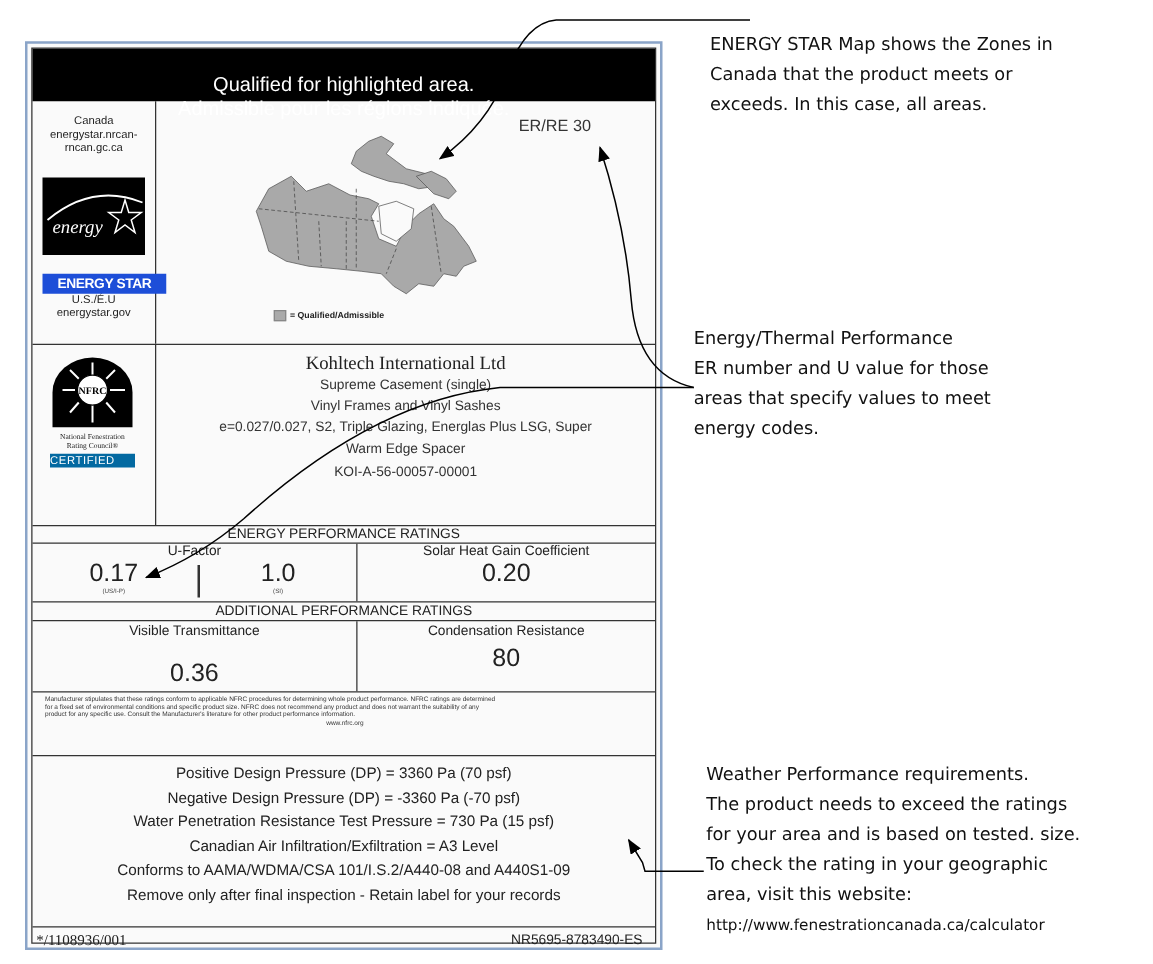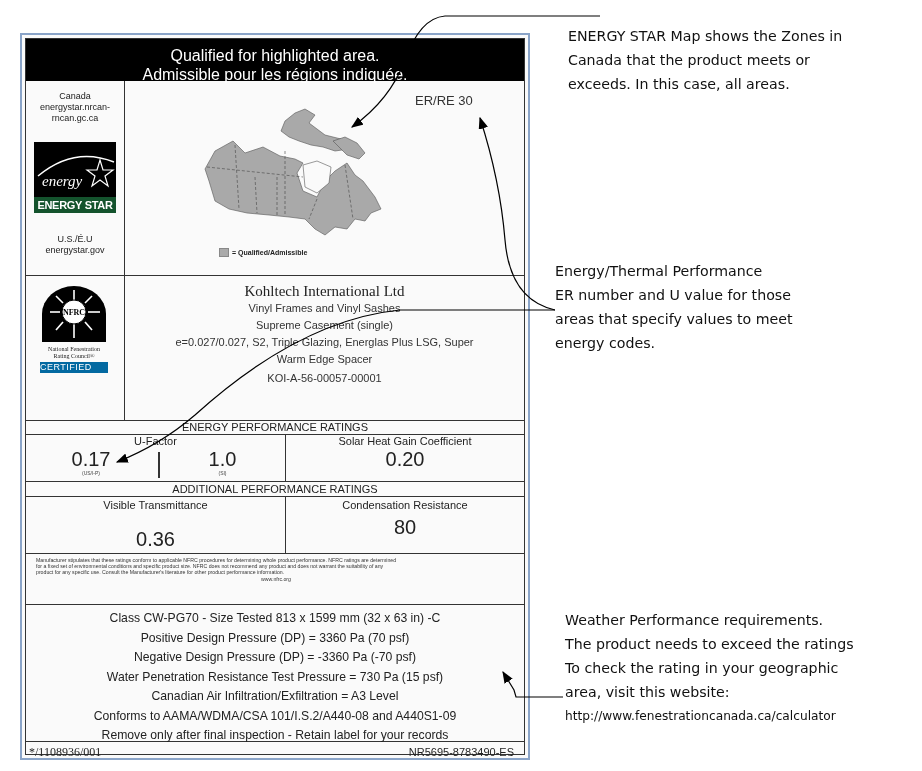--- a/index.html
+++ b/index.html
@@ -2,28 +2,28 @@
 <html><head>
 <meta charset="utf-8">
 <style>
   html, body { margin:0; padding:0; background:#ffffff; }
   body { width:922px; height:771px; position:relative; overflow:hidden; font-family:"Liberation Sans", sans-serif; color:#222; }
 
   
   .label { position:absolute; left:20px; top:33px; width:510px; height:727px; border:2px solid #8aa4c8; background:#fafafa; box-sizing:border-box; }
   .inner { position:absolute; left:3px; top:3px; right:3px; bottom:3px; border:1.5px solid #333; box-sizing:border-box; }
 
-  .hdr { position:absolute; left:0; top:0; right:0; height:42px; background:#000; color:#fff; text-align:center; font-size:16px; line-height:19px; padding-top:7px; box-sizing:border-box; }
+  .hdr { position:absolute; left:0; top:0; right:0; height:42px; background:#000; color:#fff; text-align:center; font-size:16px; line-height:19px; padding-top:20px; box-sizing:border-box; }
 
   .row-es { position:absolute; left:0; right:0; top:42px; height:194px; border-bottom:1.5px solid #333; }
   .es-left { position:absolute; left:0; top:0; width:98px; height:100%; border-right:1.5px solid #333; text-align:center; font-size:9px; line-height:11px; }
   .es-left .t1 { margin-top:10px; }
   .es-logo { position:relative; width:82px; height:90px; margin:18px auto 0; }
   .es-logo .top { position:absolute; left:0; top:0; width:82px; height:62px; background:#000; }
-  .es-logo .bar { position:absolute; left:0; top:55px; width:82px; height:16px; background:#14532d; color:#fff; font-size:11px; line-height:16px; font-weight:bold; letter-spacing:-0.3px; }
+  .es-logo .bar { position:absolute; left:0; top:77px; width:99px; height:16px; background:#1d4ed8; color:#fff; font-size:11px; line-height:16px; font-weight:bold; letter-spacing:-0.3px; }
   .es-left .t2 { margin-top:2px;text-align:center; }
   .map-area { position:absolute; left:99px; top:0; right:0; height:100%; }
   .er-label { position:absolute; left:290px; top:12px; font-size:13px; color:#333; }
   .map-svg { position:absolute; left:60px; top:20px; }
   .legend { position:absolute; left:94px; top:167px; font-size:7px; font-weight:bold; display:flex; align-items:center; gap:3px; }
   .legend .sw { width:8px; height:7px; background:#aaa; border:1px solid #888; }
 
   .row-nfrc { position:absolute; left:0; right:0; top:237px; height:144px; border-bottom:1.5px solid #333; }
   .nfrc-left { position:absolute; left:0; top:0; width:98px; height:100%; border-right:1.5px solid #333; }
   .nfrc-logo { position:absolute; left:10px; top:8px; width:76px; }
@@ -129,22 +129,22 @@
             <circle cx="38" cy="28" r="12" fill="#fff" stroke="#000" stroke-width="1"></circle>
             <text x="38" y="31" text-anchor="middle" font-family="Liberation Serif, serif" font-weight="bold" font-size="8" fill="#000">NFRC</text>
           </svg>
           <div class="nfrc-small">National Fenestration</div>
           <div class="nfrc-small">Rating Council®</div>
           <div class="nfrc-cert">CERTIFIED</div>
         </div>
       </div>
       <div class="prod">
         <div class="company">Kohltech International Ltd</div>
+        <div>Supreme Casement (single)</div>
         <div>Vinyl Frames and Vinyl Sashes</div>
-        <div>Supreme Casement (single)</div>
         <div>e=0.027/0.027, S2, Triple Glazing, Energlas Plus LSG, Super</div>
         <div>Warm Edge Spacer</div>
         <div style="margin-top:2px">KOI-A-56-00057-00001</div>
       </div>
     </div>
 
     <div class="sec-title" style="top:381px">ENERGY PERFORMANCE RATINGS</div>
     <div class="cells" style="top:396px; height:46px">
       <div class="cell" style="left:0; width:259px; border-right:1.5px solid #333">
         <div class="lab">U-Factor</div>
@@ -177,21 +177,20 @@
     </div>
 
     <div class="disclaimer">
       <div>Manufacturer stipulates that these ratings conform to applicable NFRC procedures for determining whole product performance.  NFRC ratings are determined</div>
       <div>for a fixed set of environmental conditions and specific product size.  NFRC does not recommend any product and does not warrant the suitability of any</div>
       <div>product for any specific use.  Consult the Manufacturer's literature for other product performance information.</div>
       <div class="url">www.nfrc.org</div>
     </div>
 
     <div class="weather">
-      <div>Class CW-PG70  - Size Tested 813 x 1599 mm (32 x 63 in) -C</div>
       <div>Positive Design Pressure (DP) = 3360 Pa (70 psf)</div>
       <div>Negative Design Pressure (DP) = -3360 Pa (-70 psf)</div>
       <div>Water Penetration Resistance Test Pressure = 730 Pa (15 psf)</div>
       <div>Canadian Air Infiltration/Exfiltration = A3 Level</div>
       <div>Conforms to AAMA/WDMA/CSA 101/I.S.2/A440-08 and A440S1-09</div>
       <div>Remove only after final inspection - Retain label for your records</div>
     </div>
 
     <div class="foot">
       <span class="l">*/1108936/001</span>
@@ -207,20 +206,21 @@
 </div>
 <div class="note note-2">
   <div>Energy/Thermal Performance</div>
   <div>ER number and U value for those</div>
   <div>areas that specify values to meet</div>
   <div>energy codes.</div>
 </div>
 <div class="note note-3">
   <div>Weather Performance requirements.</div>
   <div>The product needs to exceed the ratings</div>
+  <div>for your area and is based on tested. size.</div>
   <div>To check the rating in your geographic</div>
   <div>area, visit this website:</div>
   <div class="url">http://www.fenestrationcanada.ca/calculator</div>
 </div>
 
 <svg class="arrows" width="922" height="771" viewBox="0 0 922 771">
   <defs>
     <marker id="ah" markerWidth="10" markerHeight="8" refX="9" refY="4" orient="auto">
       <polygon points="0,0 10,4 0,8" fill="#000"></polygon>
     </marker>

